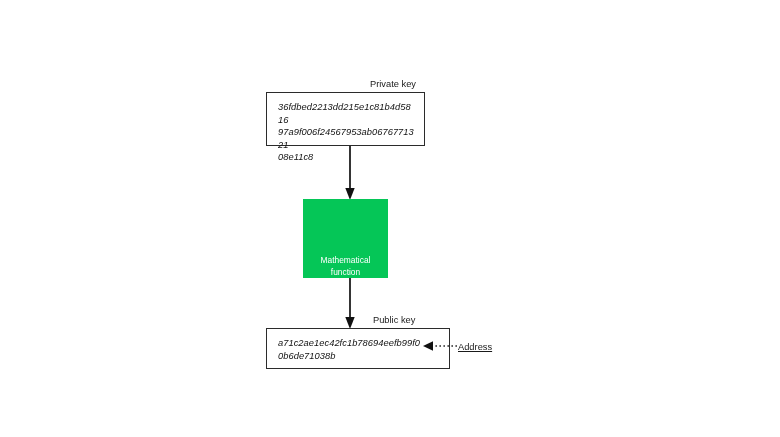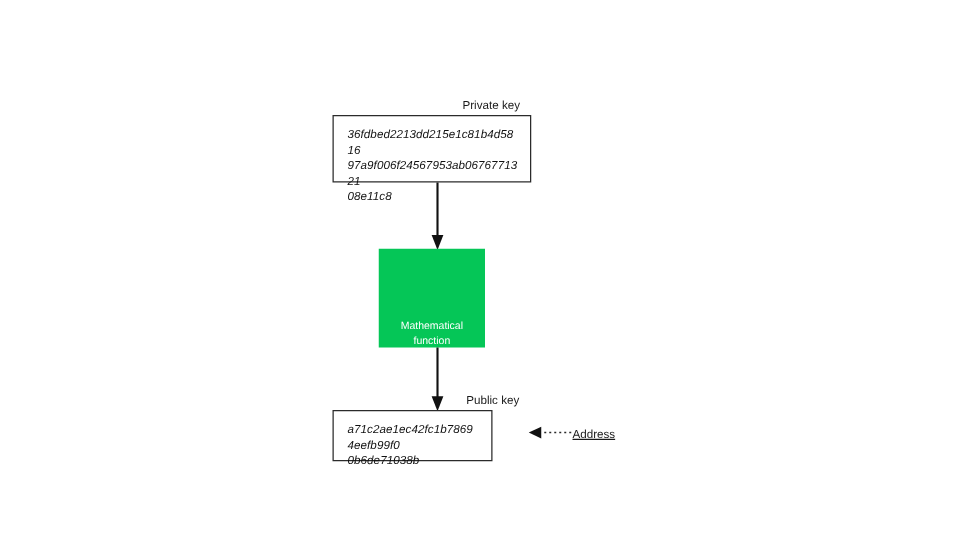--- a/index.html
+++ b/index.html
@@ -48,21 +48,21 @@
     left: 266px;
     top: 92px;
     width: 159px;
     height: 54px;
   }
 
   
   #public-key-box {
     left: 266px;
     top: 328px;
-    width: 128px;
+    width: 184px;
     height: 41px;
   }
 
   
   .caption {
     position: absolute;
     font-size: 9.3px;
     line-height: 12px;
     color: #1a1a1a;
     white-space: nowrap;

